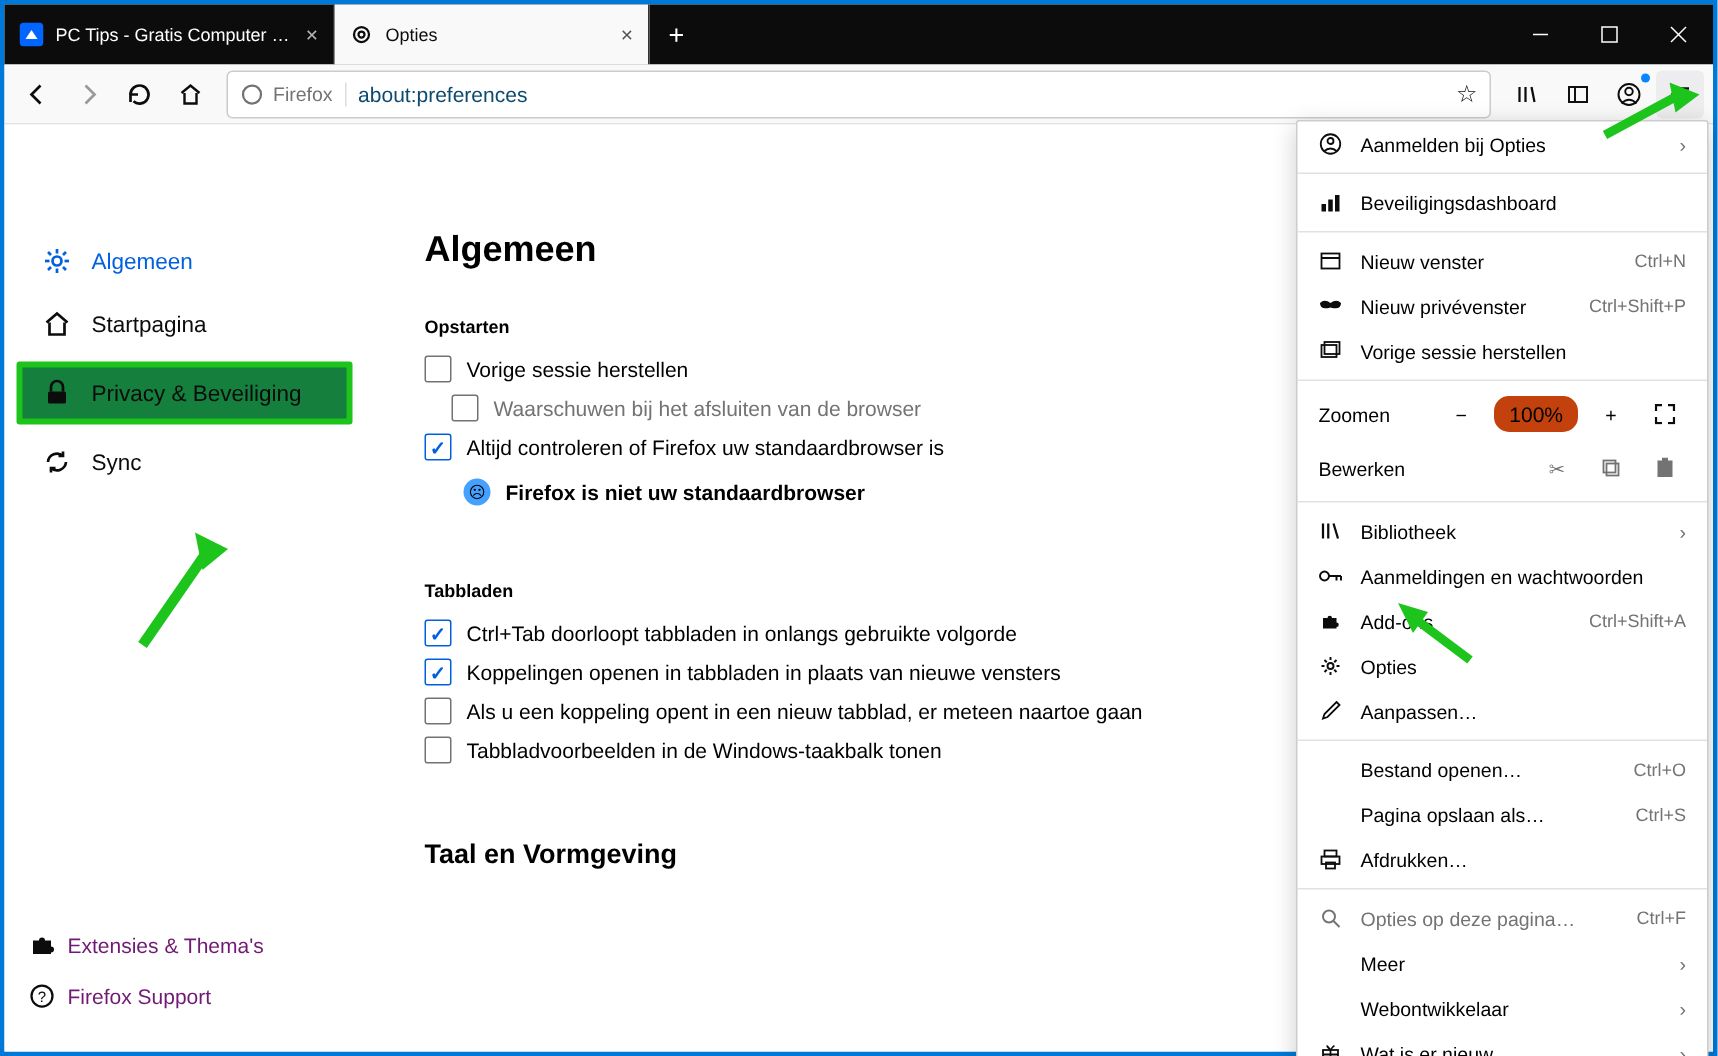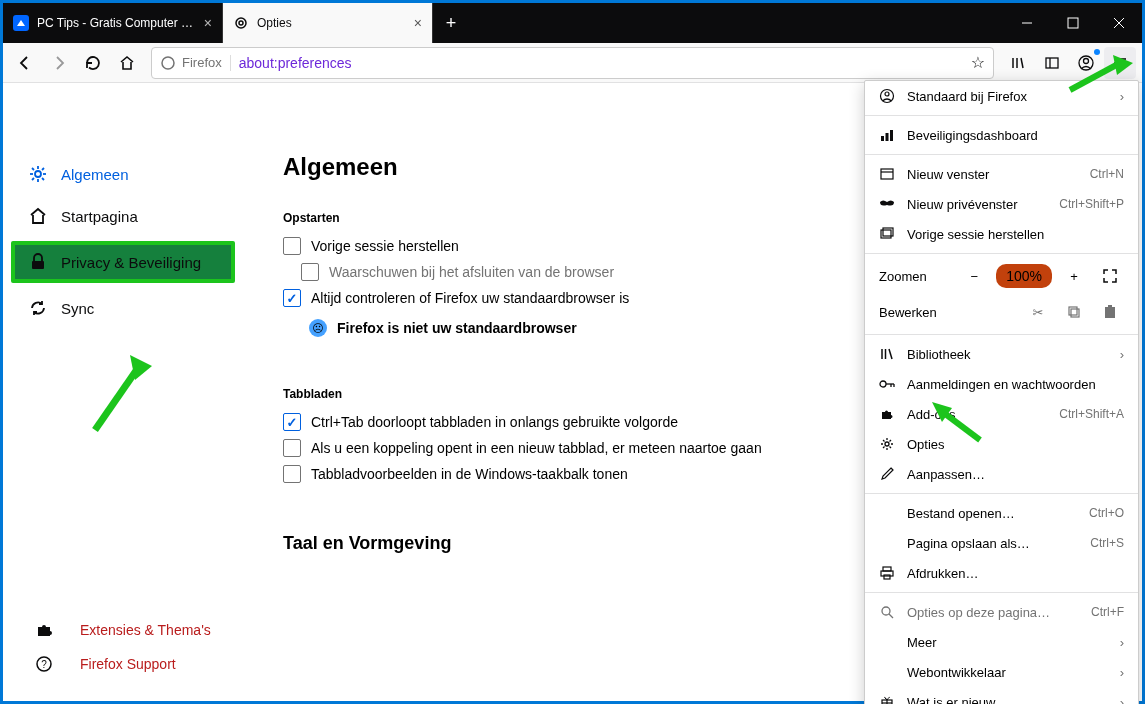--- a/index.html
+++ b/index.html
@@ -15,39 +15,39 @@
 .newtab { width: 36px; display: flex; align-items: center; justify-content: center; color: #fff; font-size: 18px; cursor: pointer; }
 .titlebar-spacer { flex: 1; }
 .win-controls { display: flex; }
 .win-btn { width: 46px; display: flex; align-items: center; justify-content: center; color: #fff; cursor: pointer; }
 
 .toolbar { height: 40px; background: #f9f9f9; display: flex; align-items: center; padding: 0 6px; gap: 2px; border-bottom: 1px solid #e1e1e2; }
 .tb-btn { width: 32px; height: 32px; display: flex; align-items: center; justify-content: center; color: #0c0c0d; border-radius: 4px; cursor: pointer; }
 .tb-btn.disabled { opacity: 0.4; }
 .urlbar { flex: 1; height: 32px; background: #fff; border: 1px solid #ccc; border-radius: 4px; display: flex; align-items: center; margin: 0 6px; padding: 0 8px; gap: 8px; }
 .urlbar-identity { display: flex; align-items: center; gap: 6px; color: #737373; font-size: 13px; padding-right: 8px; border-right: 1px solid #ddd; }
-.urlbar-input { flex: 1; font-size: 14px; color: #6d28d9; }
+.urlbar-input { flex: 1; font-size: 14px; color: #0c4a6e; }
 .urlbar-star { color: #0c0c0d; }
 .tb-right { display: flex; align-items: center; gap: 2px; }
 .tb-btn.hamburger { background: #ededf0; }
 
 .content-area { flex: 1; display: flex; background: #fff; position: relative; overflow: hidden; }
 
 .search-opts { position: absolute; top: 22px; right: 36px; width: 150px; height: 30px; border: 2px solid #0060df; border-radius: 3px; display: flex; align-items: center; padding: 0 8px; gap: 6px; background: #fff; }
 .search-opts input { border: none; outline: none; font-size: 13px; flex: 1; }
 .search-opts input::placeholder { color: #737373; }
 
 .sidebar { width: 240px; padding: 70px 0 0 0; }
 .side-item { display: flex; align-items: center; gap: 12px; padding: 10px 24px; font-size: 15px; color: #0c0c0d; cursor: pointer; }
 .side-item.selected { color: #0060df; }
 .side-item .icon { width: 22px; height: 22px; display: flex; align-items: center; justify-content: center; }
 .side-item.highlight { background: #15803d; border: 4px solid #1cc41c; border-radius: 2px; margin: 4px 8px; padding: 6px 12px; }
 
 .side-bottom { position: absolute; bottom: 20px; left: 0; width: 240px; }
-.side-link { display: flex; align-items: center; gap: 27px; padding: 8px 32px; font-size: 14px; color: #b91c1c; cursor: pointer; }
+.side-link { display: flex; align-items: center; gap: 8px; padding: 8px 16px; font-size: 14px; color: #701a75; cursor: pointer; }
 
 .main { flex: 1; padding: 70px 40px 20px 40px; overflow-y: auto; }
 .main h1 { font-size: 24px; font-weight: 600; margin-bottom: 30px; }
 .main h2 { font-size: 12px; font-weight: 700; margin: 18px 0 12px 0; }
 .check-row { display: flex; align-items: center; gap: 10px; margin: 8px 0; font-size: 14px; }
 .check-row.indent { margin-left: 18px; color: #737373; }
 .checkbox { width: 18px; height: 18px; border: 1px solid #737373; border-radius: 2px; display: flex; align-items: center; justify-content: center; background: #fff; }
 .checkbox.checked { border-color: #0060df; }
 .checkbox.checked::after { content: '✓'; color: #0060df; font-size: 13px; font-weight: bold; }
 .status-row { display: flex; align-items: center; gap: 10px; margin: 12px 0 12px 26px; font-size: 14px; }
@@ -286,20 +286,24 @@
         </div>
         <button class="default-btn" style="top:0">Standaard maken…</button>
       </div>
 
       <h2 style="margin-top:50px">Tabbladen</h2>
       <div class="check-row">
         <span class="checkbox checked"></span>
         <span>Ctrl+Tab doorloopt tabbladen in onlangs gebruikte volgorde</span>
       </div>
       <div class="check-row">
+        <span class="checkbox checked"></span>
+        <span>Koppelingen openen in tabbladen in plaats van nieuwe vensters</span>
+      </div>
+      <div class="check-row">
         <span class="checkbox"></span>
         <span>Als u een koppeling opent in een nieuw tabblad, er meteen naartoe gaan</span>
       </div>
       <div class="check-row">
         <span class="checkbox"></span>
         <span>Tabbladvoorbeelden in de Windows-taakbalk tonen</span>
       </div>
 
       <h1 style="margin-top:50px;font-size:18px">Taal en Vormgeving</h1>
     </div>
@@ -309,21 +313,21 @@
 
 <div class="menu-panel">
   <div class="menu-row">
     <span class="m-icon">
         <svg width="16" height="16" viewBox="0 0 16 16">
           <circle cx="8" cy="8" r="6.5" fill="none" stroke="#0c0c0d" stroke-width="1.2"></circle>
           <circle cx="8" cy="6" r="2" fill="none" stroke="#0c0c0d" stroke-width="1.2"></circle>
           <path d="M3.5 13 Q8 9 12.5 13" fill="none" stroke="#0c0c0d" stroke-width="1.2"></path>
         </svg>
       </span>
-    <span class="m-label">Standaard bij Firefox</span>
+    <span class="m-label">Aanmelden bij Opties</span>
     <span class="m-chevron">›</span>
   </div>
   <div class="menu-sep"></div>
   <div class="menu-row">
     <span class="m-icon">
         <svg width="14" height="14" viewBox="0 0 14 14">
           <rect x="1" y="8" width="3" height="5" fill="#0c0c0d"></rect>
           <rect x="5.5" y="5" width="3" height="8" fill="#0c0c0d"></rect>
           <rect x="10" y="2" width="3" height="11" fill="#0c0c0d"></rect>
         </svg>

